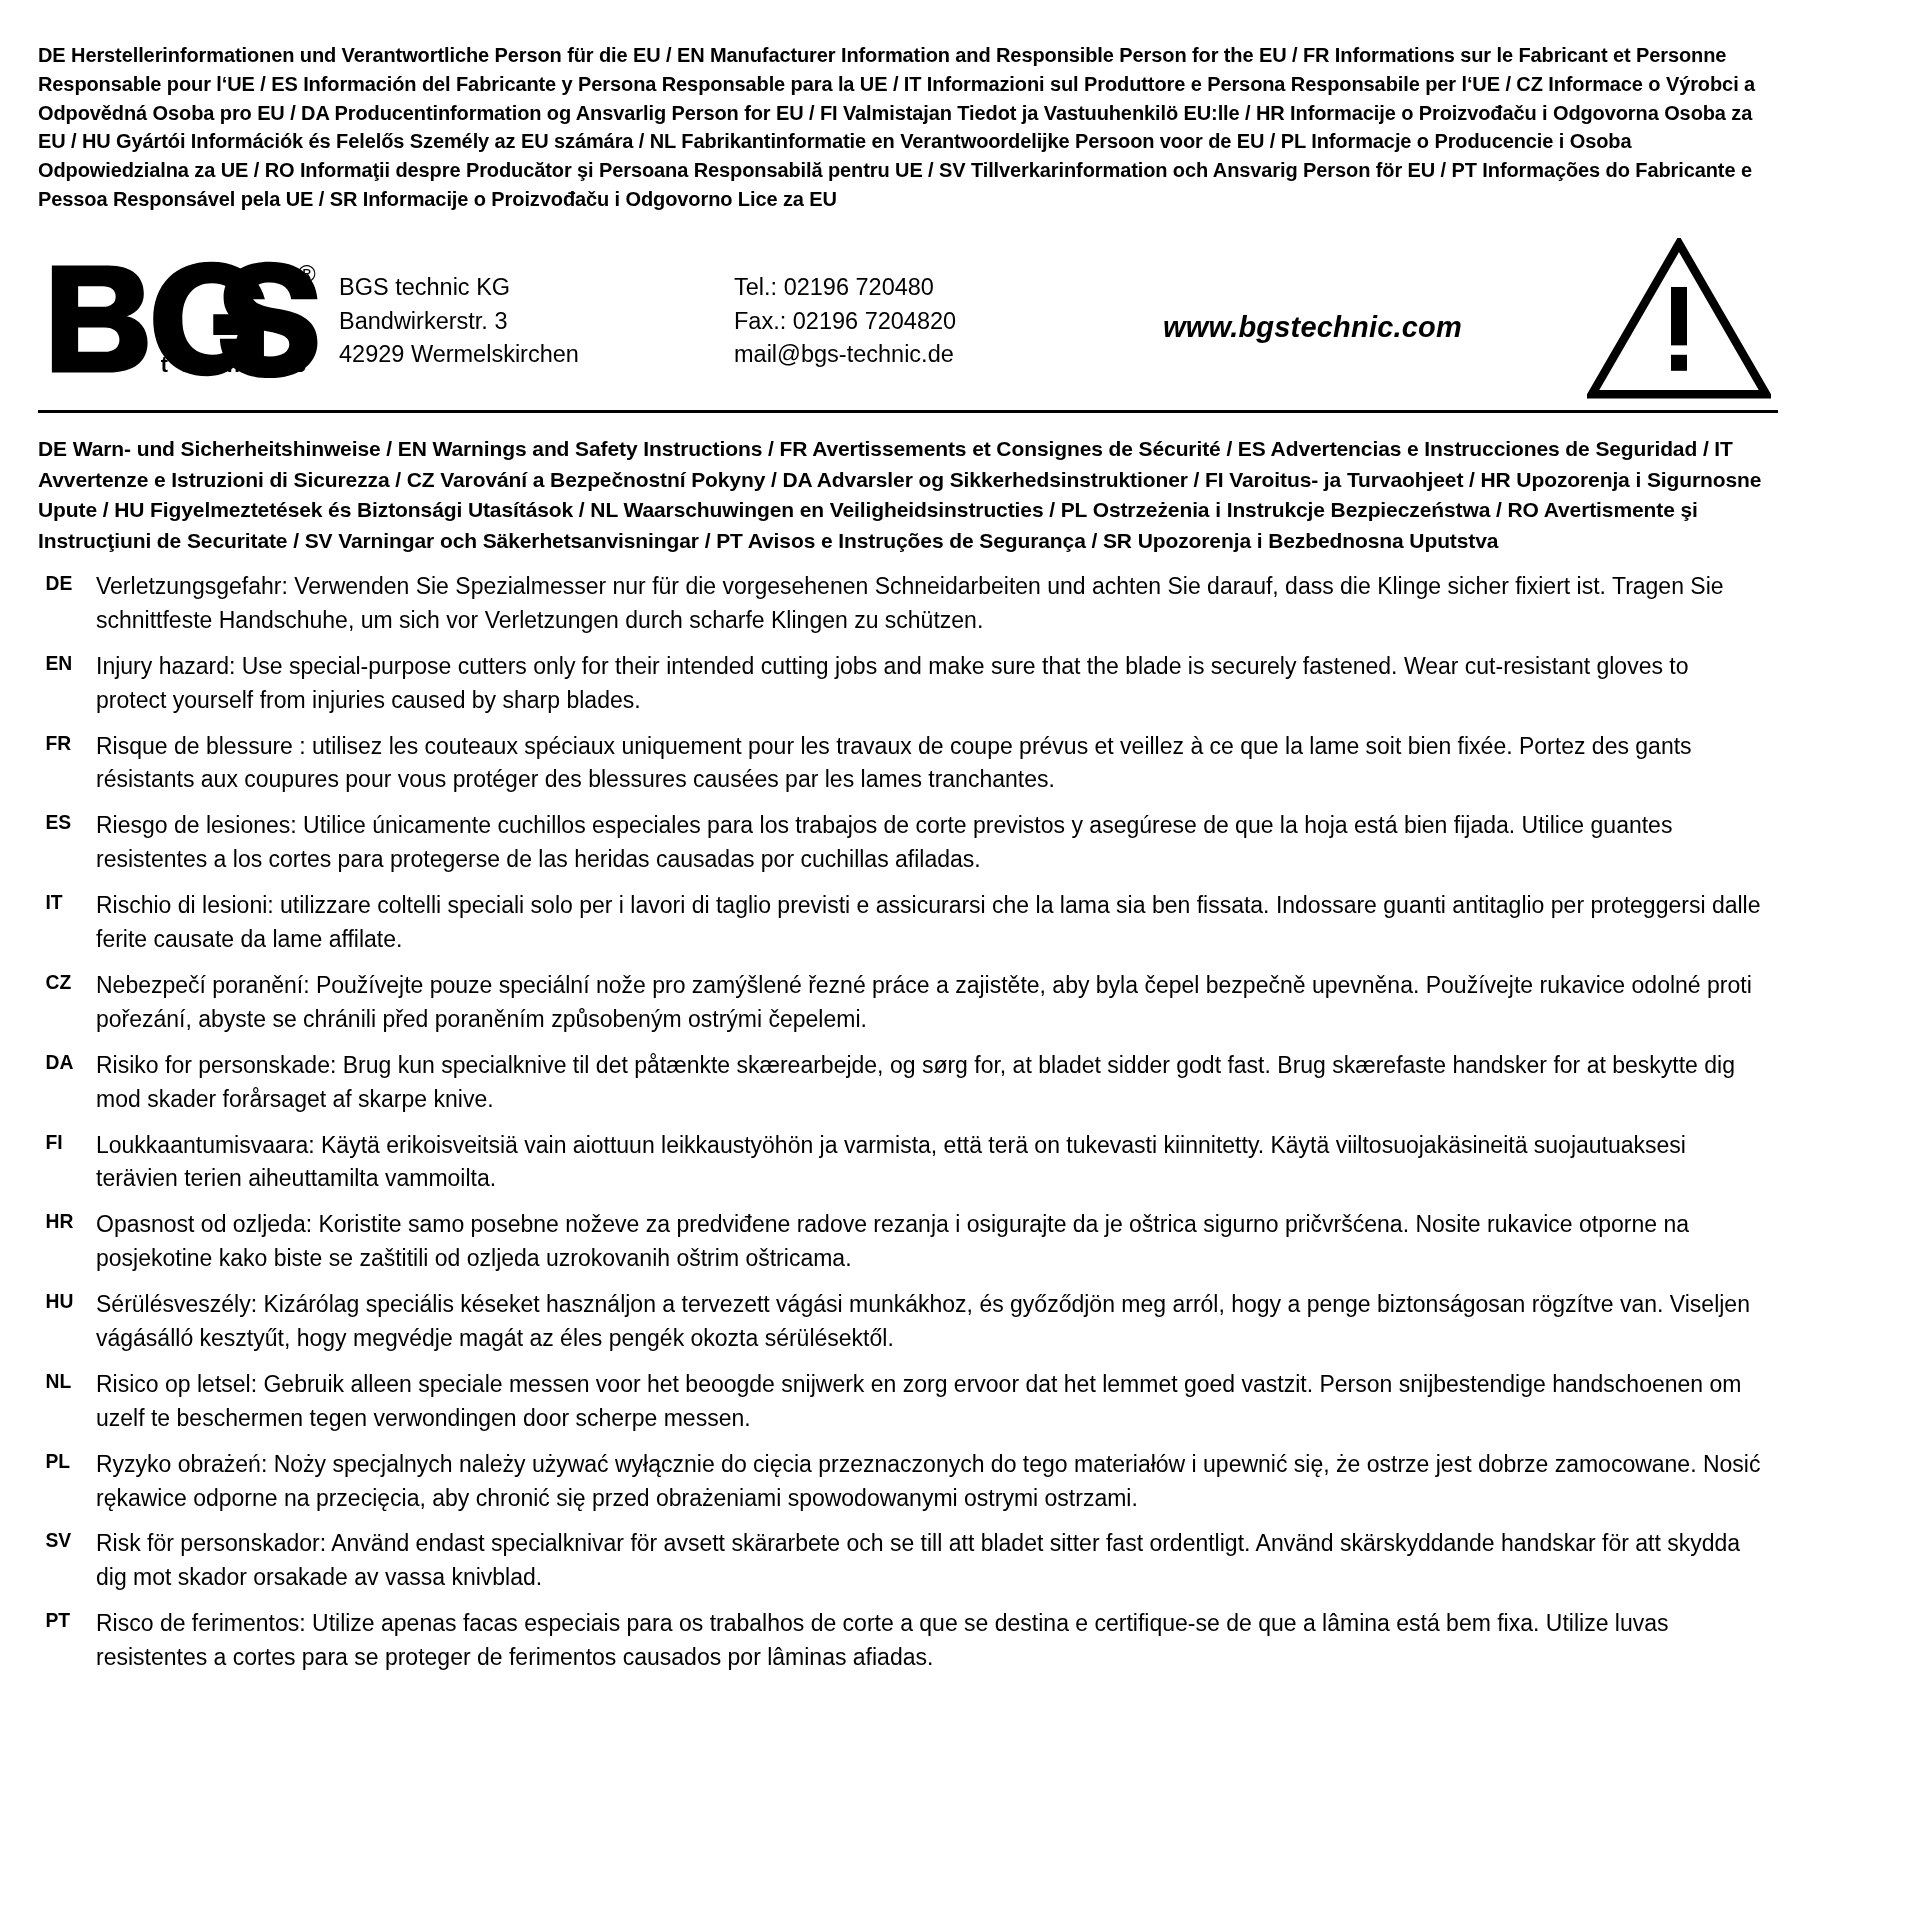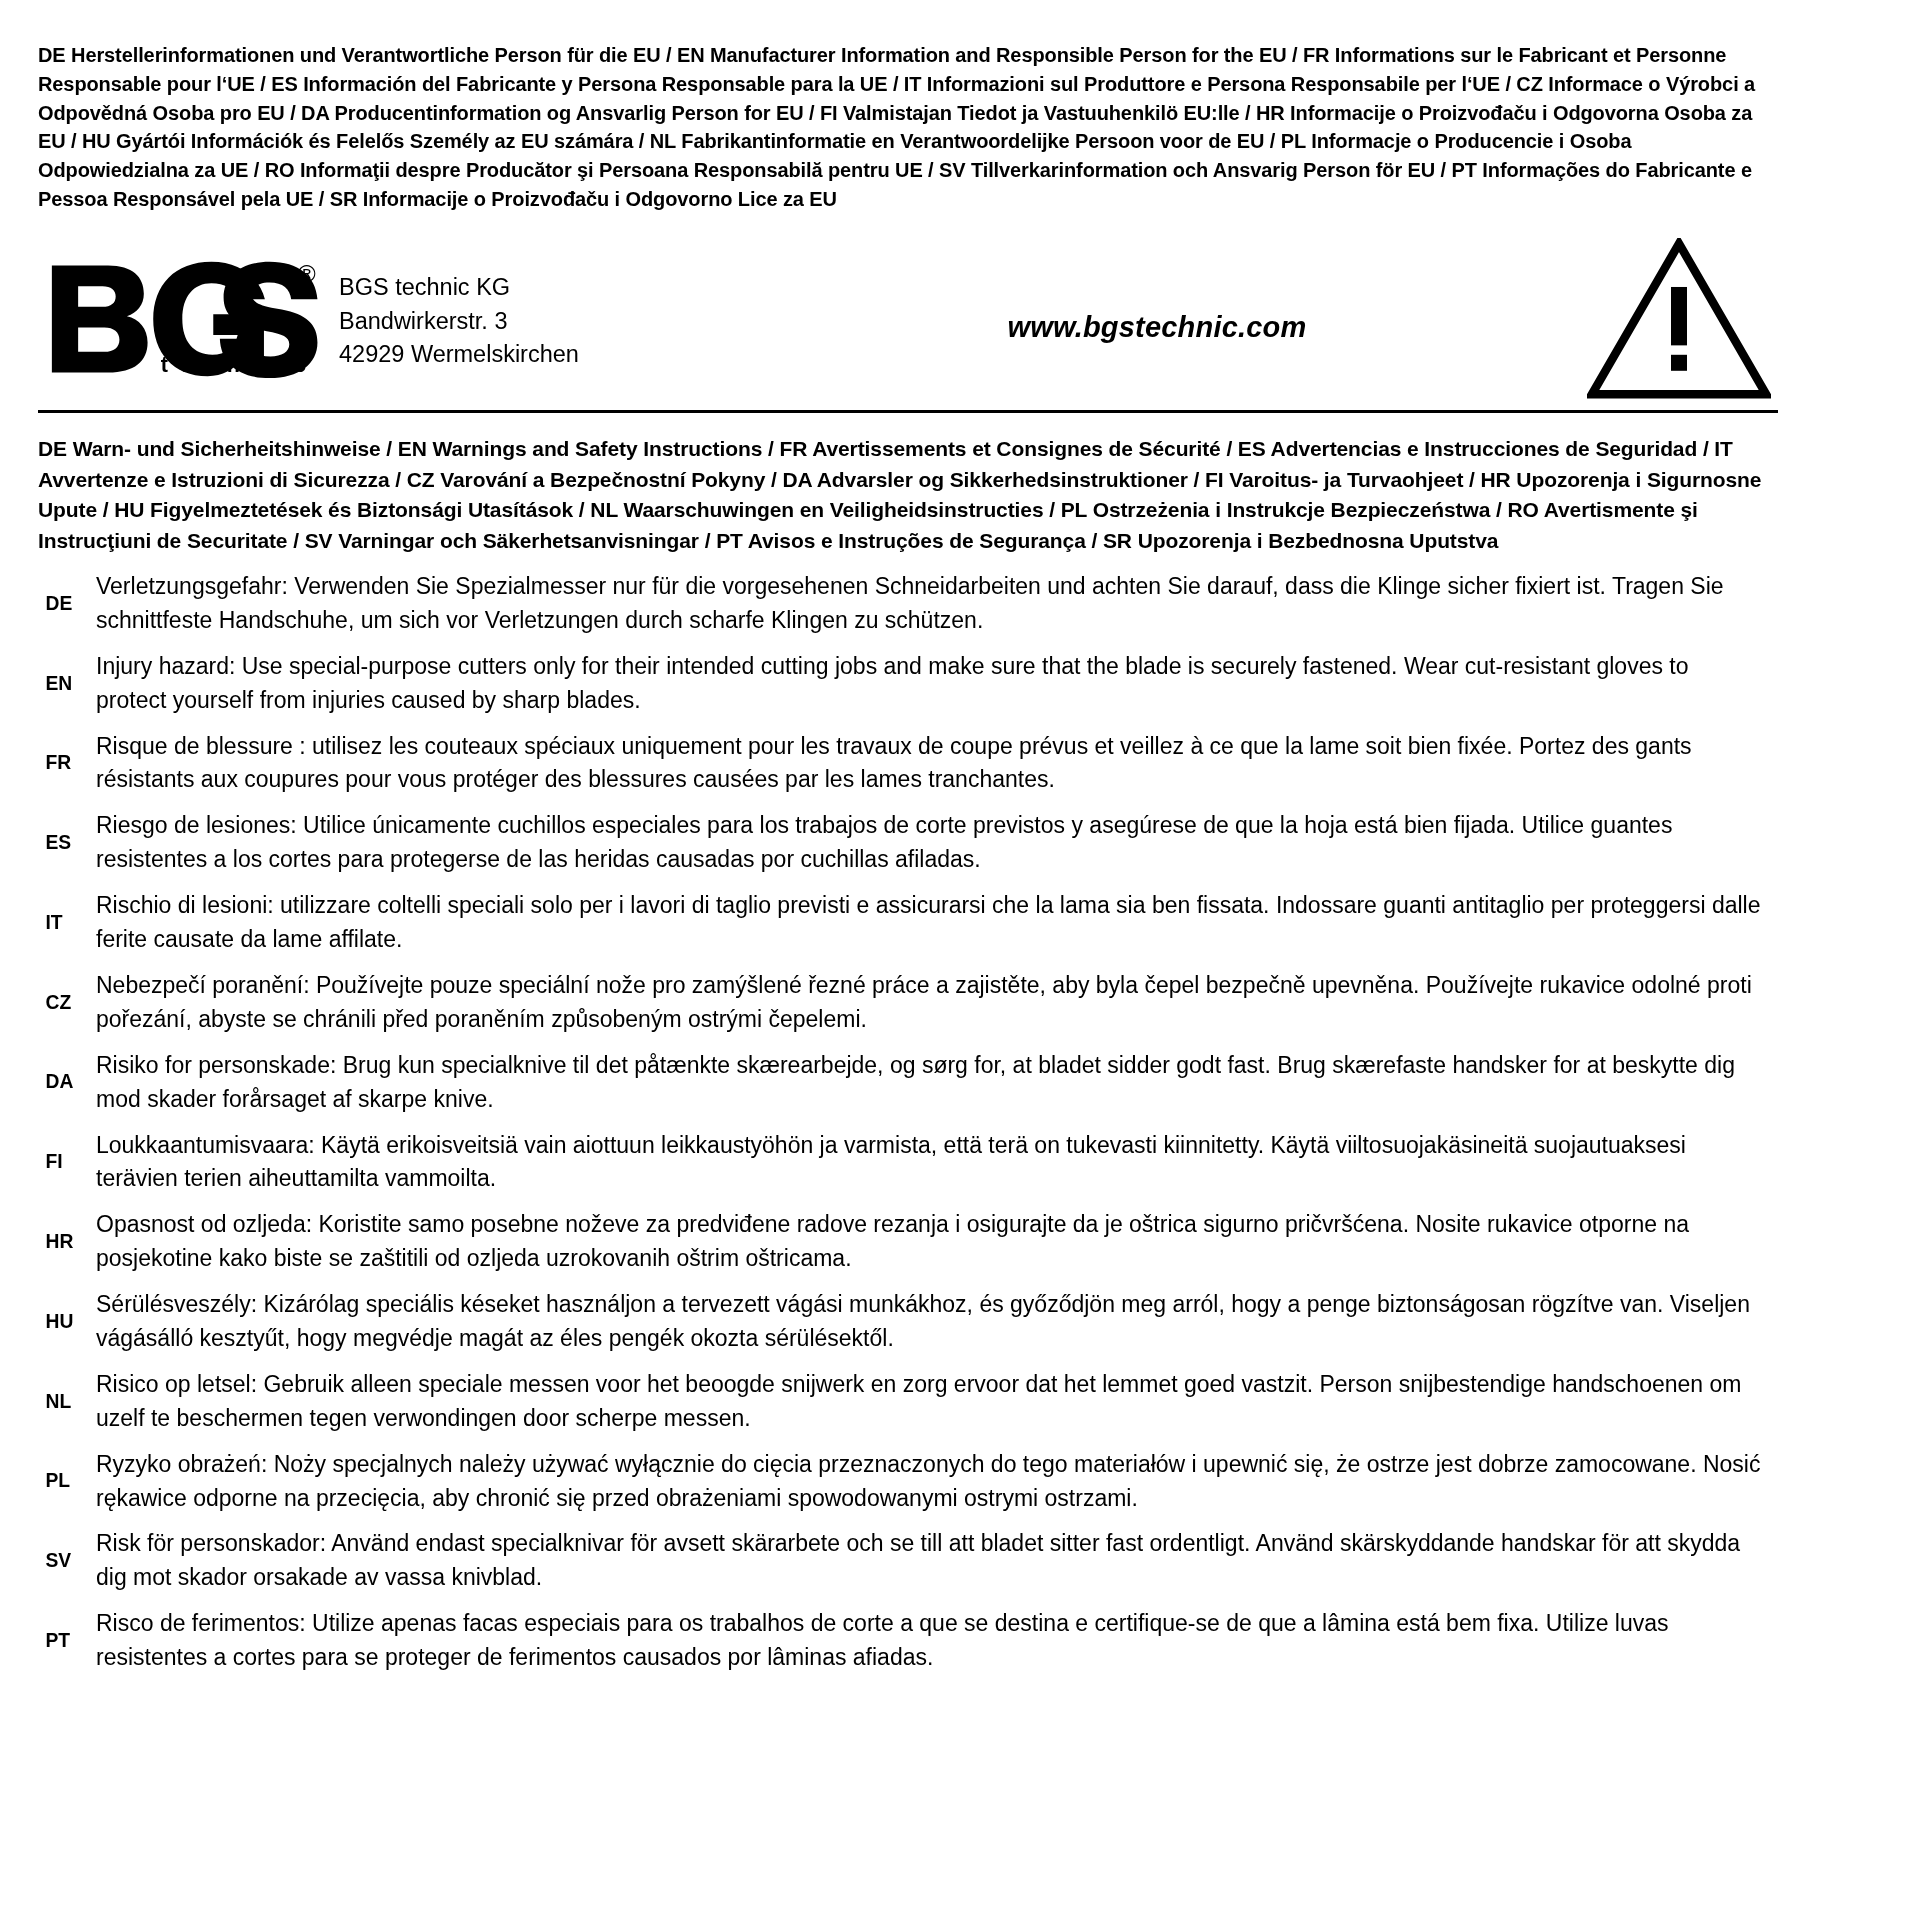--- a/index.html
+++ b/index.html
@@ -87,21 +87,21 @@
     padding-top: 21px;
     margin-bottom: 13px;
   }
 
   
   .lang-list {
     display: block;
   }
   .lang-row {
     display: flex;
-    align-items: center;
+    align-items: flex-start;
     margin-bottom: 12.2px;
   }
   .lang-code {
     flex: 0 0 58px;
     font-size: 19.3px;
     font-weight: bold;
     line-height: 1.47;
     padding-left: 7.5px;
   }
   .lang-text {
@@ -137,20 +137,25 @@
         <text x="122" y="122" font-family="Liberation Sans, sans-serif" font-size="23" font-weight="bold" letter-spacing="3" fill="#000">t e c h n i c</text>
       </svg>
     </div>
 
     <div class="addr-block">
       <div>BGS technic KG</div>
       <div>Bandwirkerstr. 3</div>
       <div>42929 Wermelskirchen</div>
     </div>
 
+    <div class="contact-block">
+      <div>Tel.: 02196 720480</div>
+      <div>Fax.: 02196 7204820</div>
+      <div>mail@bgs-technic.de</div>
+    </div>
 
     <div class="web-block">www.bgstechnic.com</div>
 
     <div class="warn-tri">
       <svg width="184" height="162" viewBox="0 0 195 172">
         <polygon points="97.5,6 190,166 5,166" fill="none" stroke="#000" stroke-width="9"></polygon>
         <rect x="89" y="52" width="17" height="62" fill="#000"></rect>
         <rect x="89" y="124" width="17" height="17" fill="#000"></rect>
       </svg>
     </div>

